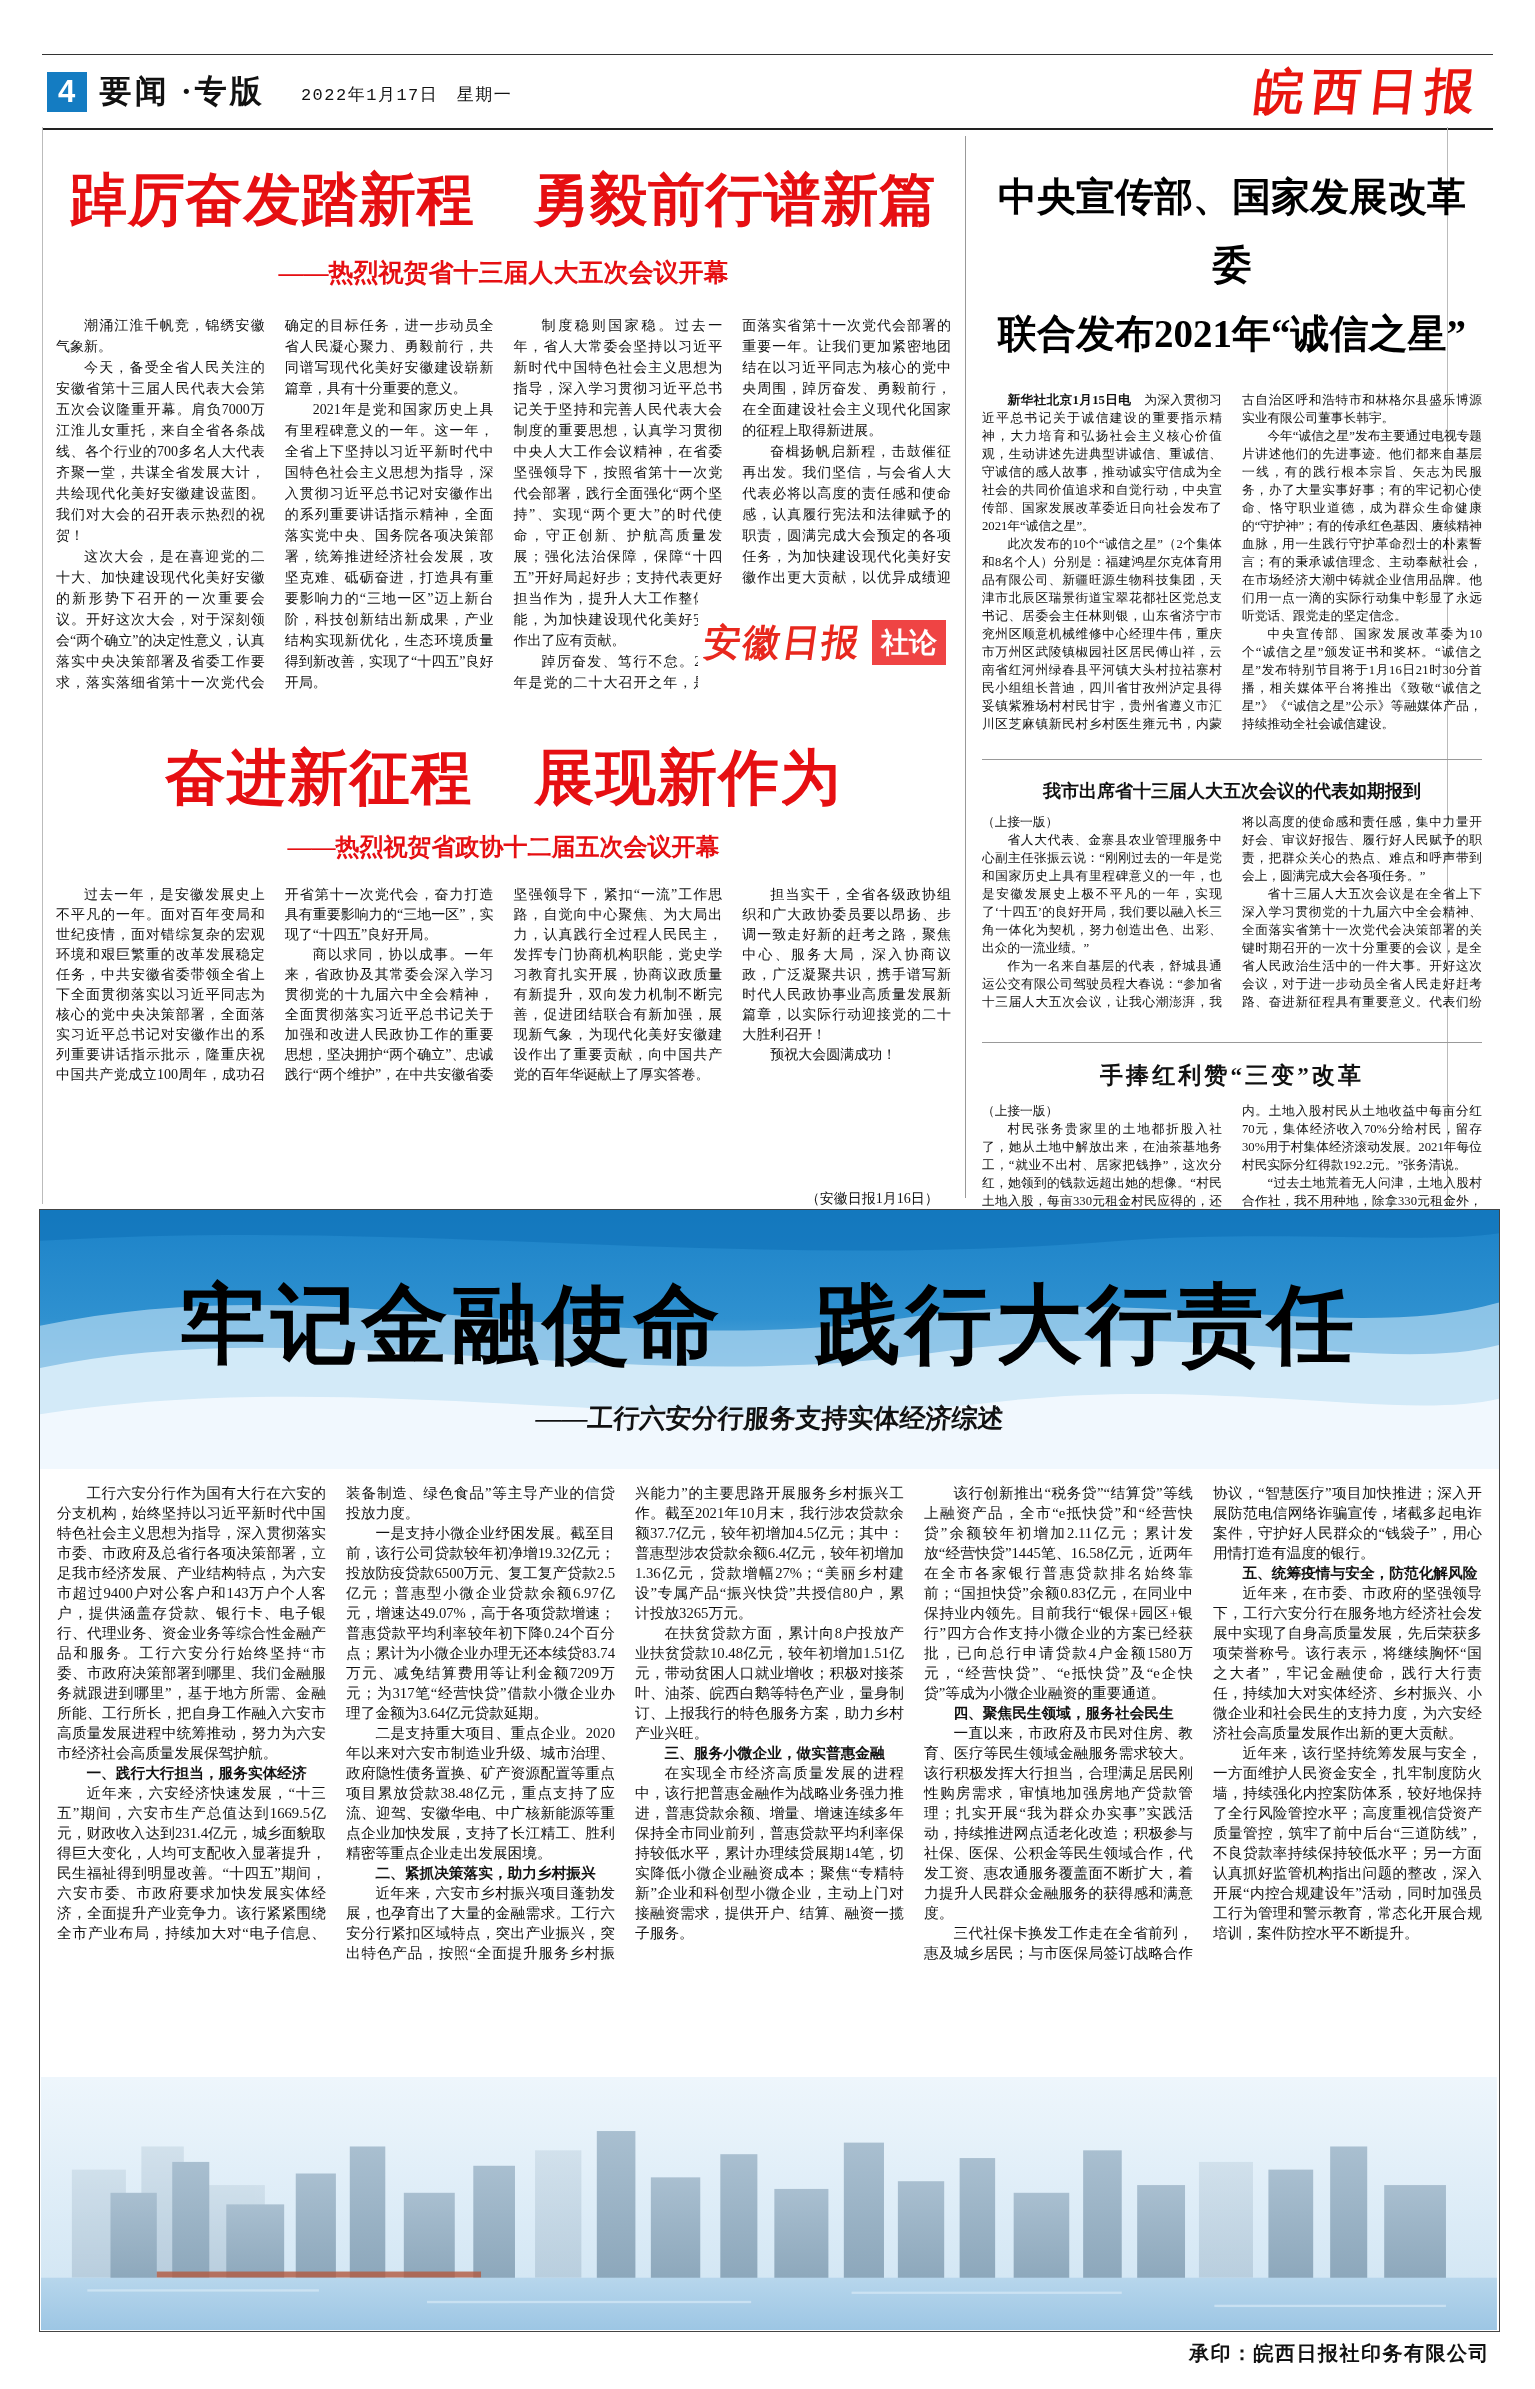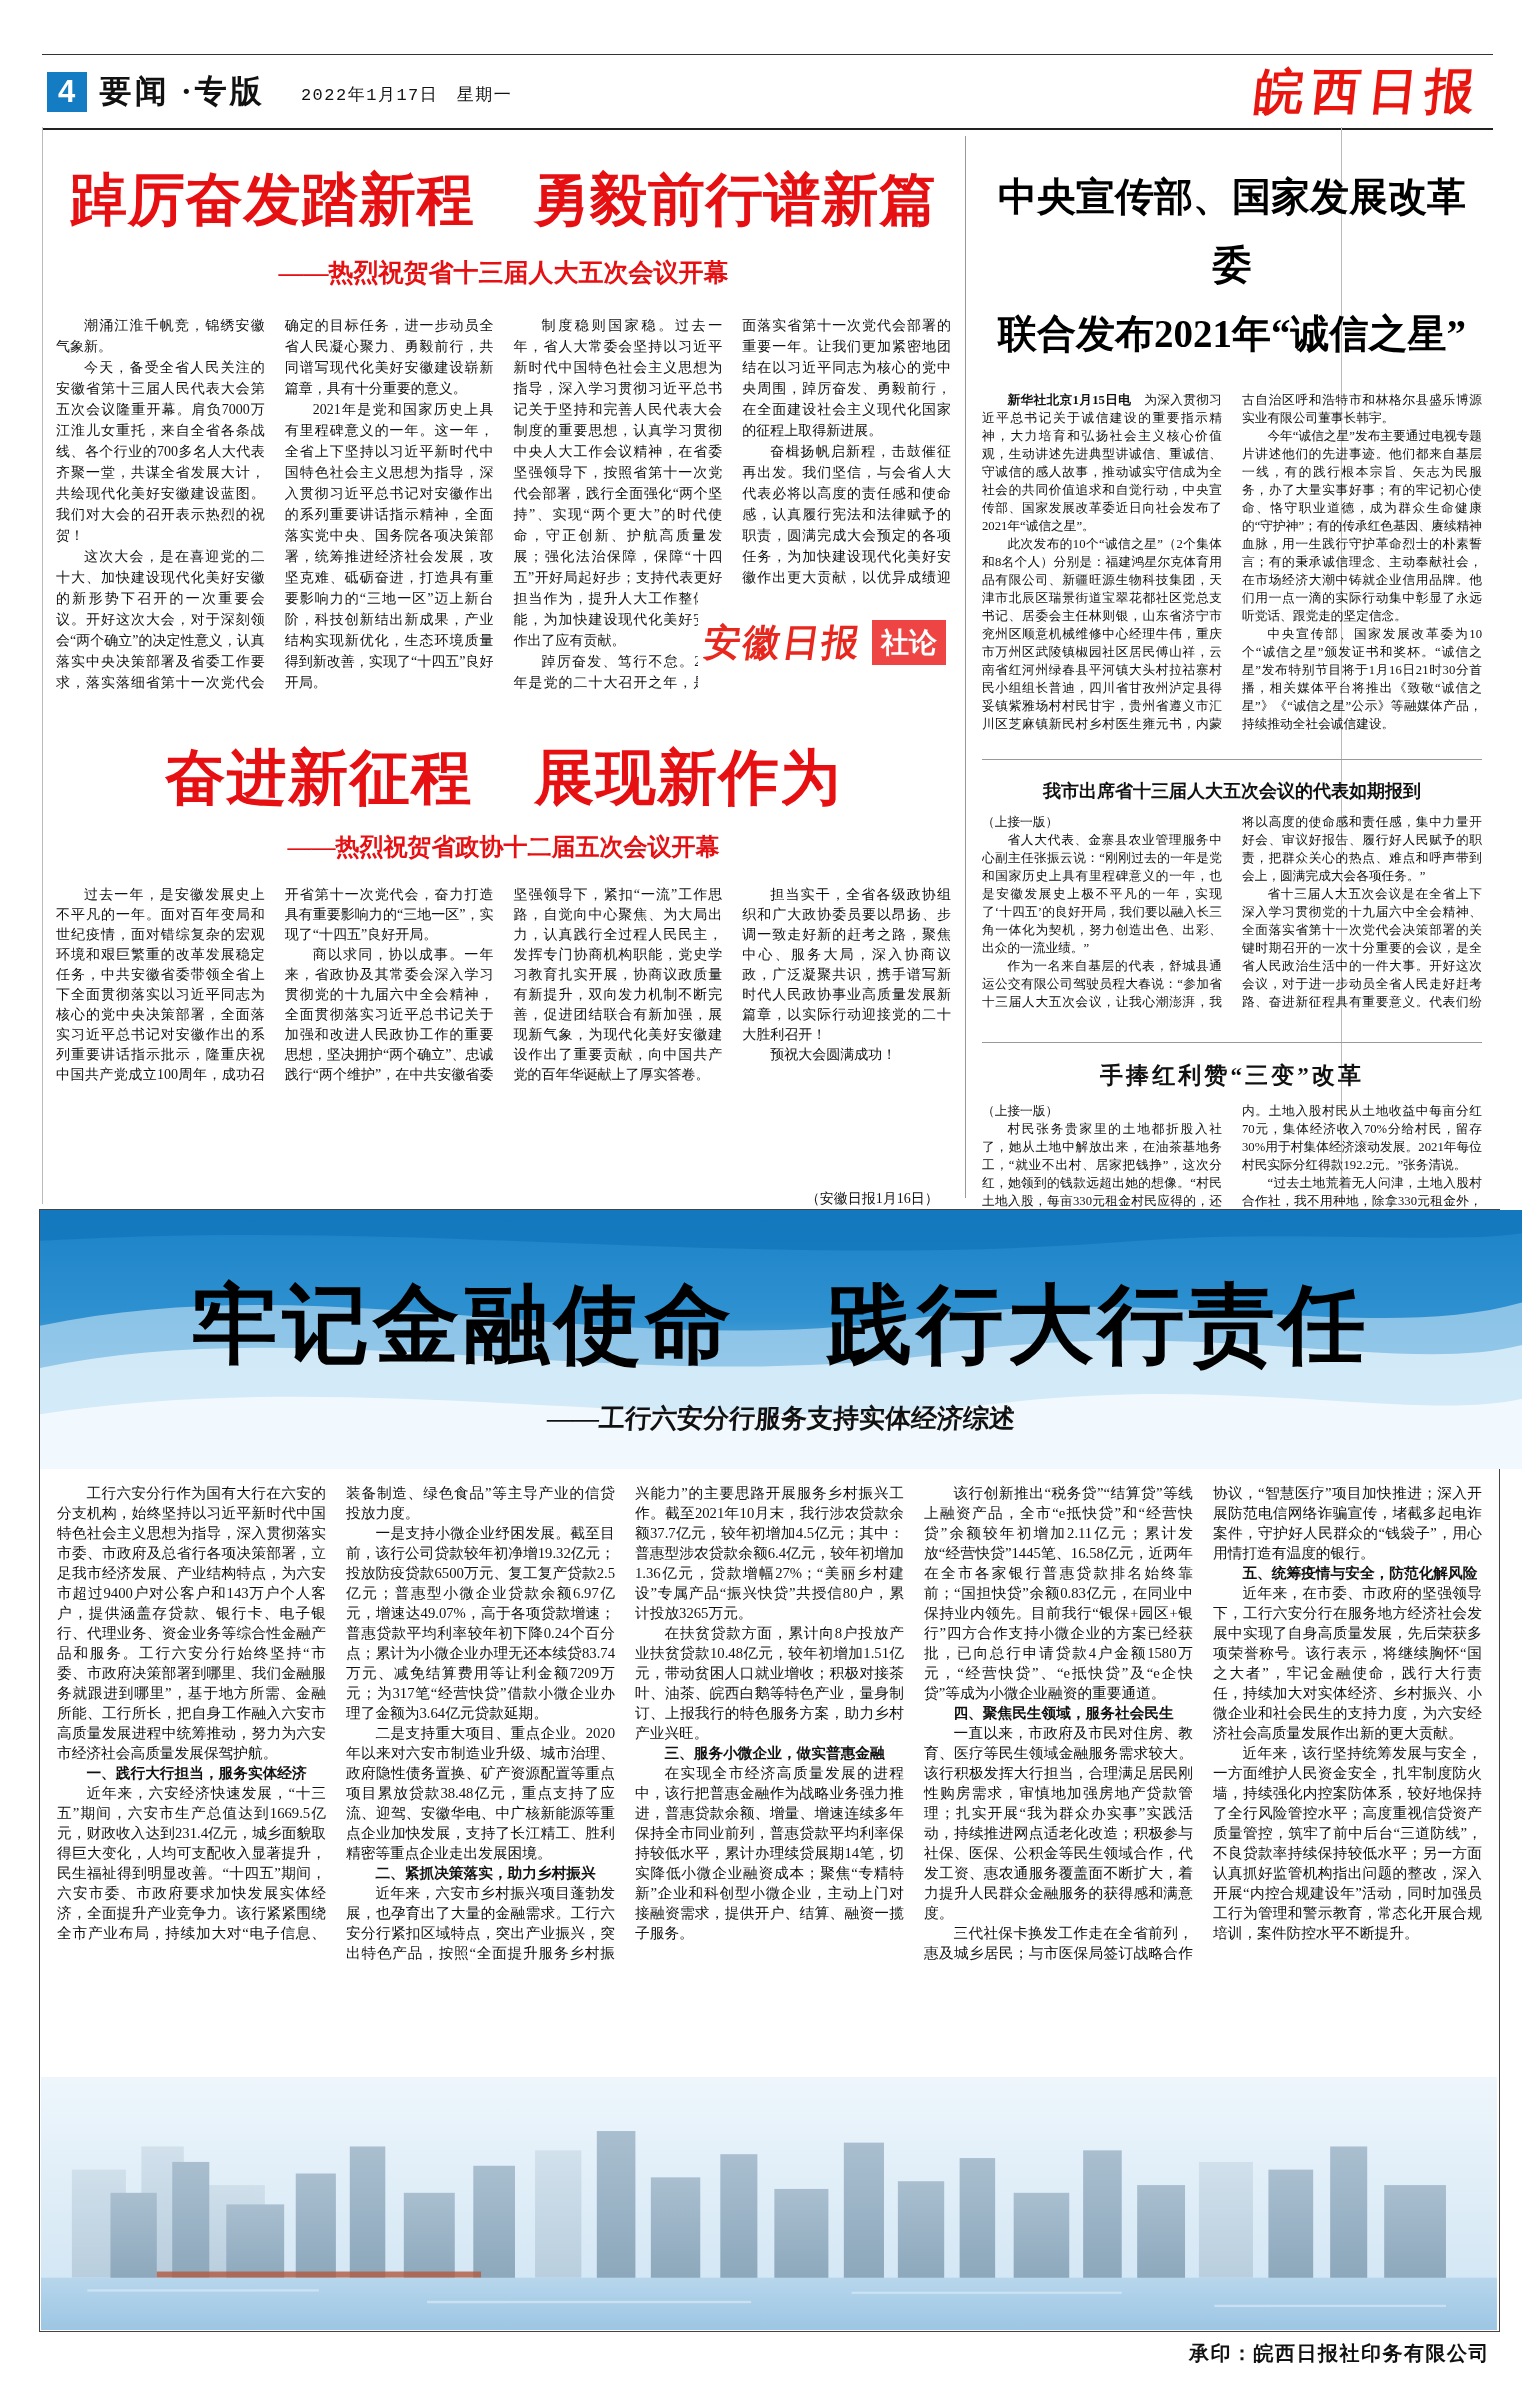--- a/index.html
+++ b/index.html
@@ -9,21 +9,21 @@
   .header{position:absolute;left:42px;top:54px;width:1451px;height:73px;
           border-top:1.5px solid #333;border-bottom:2.3px solid #222;
           display:flex;align-items:center;}
   .page-badge{width:40px;height:40px;background:#147cc2;color:#fff;font-family:"Liberation Sans","DejaVu Sans",sans-serif;
           font-weight:bold;font-size:31px;display:flex;align-items:center;justify-content:center;margin-left:4.6px;}
   .section-title{font-family:Liberation Serif, serif;font-weight:900;font-size:32px;letter-spacing:3.1px;margin-left:13px;}
   .issue-date{font-family:Liberation Mono, monospace;font-size:17px;margin-left:36px;letter-spacing:1.5px;margin-top:6.2px;}
   .masthead{margin-left:auto;margin-right:10.8px;color:#e8160f;font-weight:900;font-size:49px;letter-spacing:7.7px;
           transform:skewX(-6deg);}
   
-  .upper{position:absolute;left:42px;top:127px;width:1300px;height:1077px;}
+  .upper{position:absolute;left:42px;top:127px;width:1406px;height:1077px;}
   .frame-left,.frame-right{position:absolute;top:0;height:100%;width:0;border-left:0.8px solid #bbb;}
   .frame-left{left:0;} .frame-right{right:0;}
   .vdivider{position:absolute;left:923px;top:9.3px;height:1062px;width:0;border-left:0.8px solid #999;}
   .left-region{position:absolute;left:14px;top:0;width:895px;height:100%;}
   .right-region{position:absolute;left:940px;top:0;width:500px;height:100%;}
   .red-headline{color:#e60f12;font-weight:900;text-align:center;line-height:1.15;}
   .edA-headline{margin-top:40px;font-size:57px;letter-spacing:0.8px;}
   .edA-sub{margin-top:23px;text-align:center;color:#e60f12;font-weight:bold;font-size:25px;}
   .edA-body{position:relative;margin-top:26px;height:386px;column-count:4;column-gap:20px;
             font-size:14px;line-height:21px;overflow:hidden;}
@@ -43,21 +43,21 @@
   .c-headline{margin-top:36px;text-align:center;font-weight:900;font-size:39px;line-height:1.75;color:#000;}
   .c-body{margin-top:23px;height:353px;column-count:2;column-gap:20px;font-size:12.7px;line-height:18px;overflow:hidden;}
   .hr-right{border:none;border-top:0.8px solid #999;margin:15.4px 0 0 0;}
   .d-headline{margin-top:18.5px;text-align:center;font-weight:900;font-size:18px;letter-spacing:0;}
   .d-body{margin-top:10.8px;height:213px;column-count:2;column-gap:20px;font-size:12.7px;line-height:18px;overflow:hidden;}
   .e-headline{margin-top:17px;text-align:center;font-weight:900;font-size:23px;letter-spacing:3.1px;}
   .e-body{margin-top:10.8px;height:157px;column-count:2;column-gap:20px;font-size:12.7px;line-height:18px;overflow:hidden;}
   
   .bank-box{position:absolute;left:39px;top:1209px;width:1459px;height:1121px;border:0.8px solid #444;background:#fff;}
   .banner{position:relative;width:100%;height:259px;overflow:hidden;
-          background:linear-gradient(180deg,#1b82c8 0%,#2f91d0 42%,#7fbde6 72%,#cfe8f7 100%);padding-left:23px;}
+          background:linear-gradient(180deg,#1b82c8 0%,#2f91d0 42%,#7fbde6 72%,#cfe8f7 100%);}
   .banner svg{position:absolute;left:0;top:0;width:100%;height:100%;}
   .bank-title{position:absolute;left:0;top:57px;width:100%;text-align:center;color:#000;font-weight:900;
           font-size:86px;letter-spacing:4.6px;font-family:"Liberation Sans","DejaVu Sans",sans-serif;z-index:3;}
   .bank-sub{position:absolute;left:0;top:191px;width:100%;text-align:center;color:#111;font-weight:bold;
           font-size:26px;transform:skewX(-4deg);z-index:3;}
   .bank-body{position:absolute;left:17px;right:17px;top:273px;height:587px;column-count:5;column-gap:20px;
           font-size:14.7px;line-height:20px;overflow:hidden;}
   .photo{position:absolute;left:0.8px;bottom:0.8px;width:1456px;height:253px;overflow:hidden;}
   
   .imprint{position:absolute;right:46px;top:2340px;font-size:20px;font-weight:bold;letter-spacing:1.5px;

